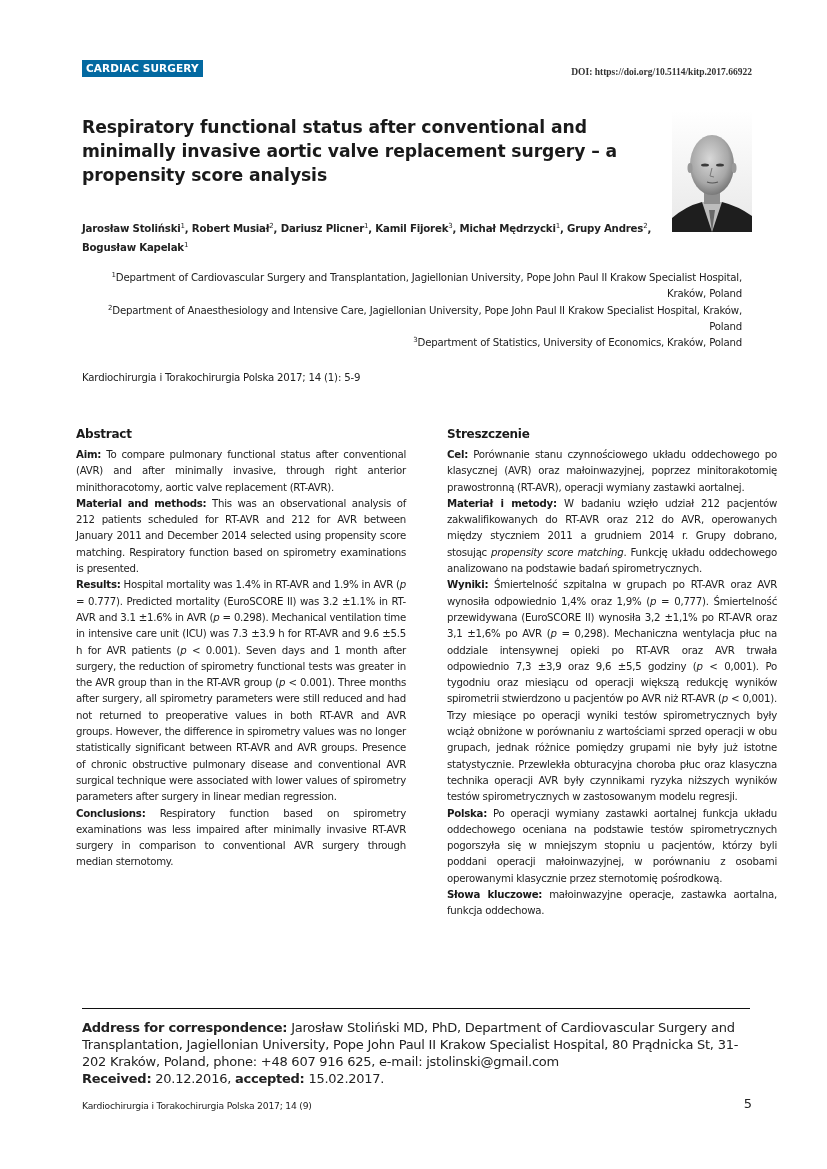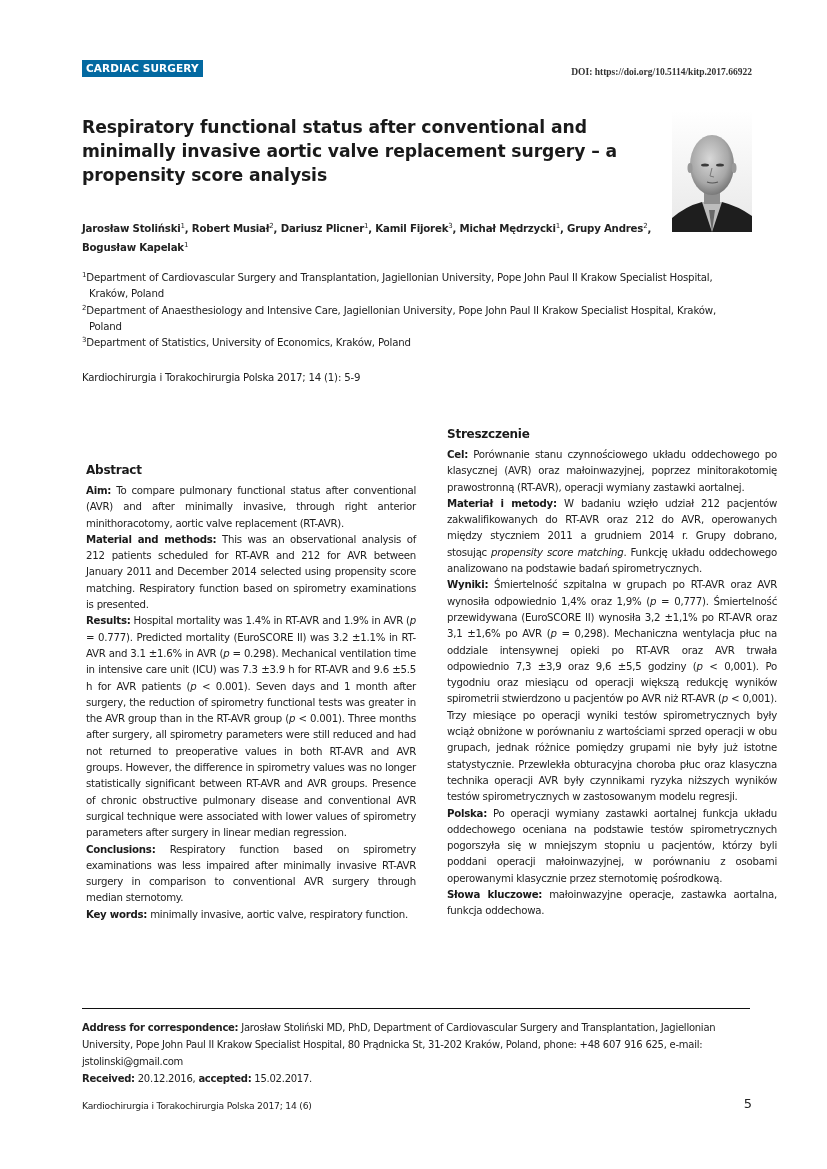--- a/index.html
+++ b/index.html
@@ -9,31 +9,31 @@
   .tag { left: 82px; top: 60px; background: #0369a1; color: #ffffff;
          font-family: "DejaVu Sans", sans-serif; font-weight: bold; font-size: 10.5px;
          padding: 2px 4px 2px 4px; letter-spacing: 0.1px; line-height: 13px; }
   .doi { right: 75px; top: 67px; font-family: "Liberation Serif", serif; font-size: 9.5px; color: #333; font-weight: bold; }
   .title { left: 82px; top: 115px; width: 560px; font-family: "DejaVu Sans", sans-serif;
            font-weight: bold; font-size: 17.2px; line-height: 24px; color: #1a1a1a; letter-spacing: -0.1px; }
   .photo { left: 672px; top: 110px; width: 80px; height: 122px; }
   .authors { left: 82px; top: 219px; width: 580px; font-family: "DejaVu Sans", sans-serif; font-weight: bold;
              font-size: 10.2px; line-height: 19px; color: #222; letter-spacing: -0.2px; }
   .authors sup, .affil sup { font-size: 7px; font-weight: normal; vertical-align: 4px; line-height: 0; }
-  .affil { left: 82px; top: 270px; width: 660px; font-size: 10.2px; line-height: 16.3px; color: #222; letter-spacing: -0.2px; }
+  .affil { left: 82px; top: 270px; width: 660px; font-size: 10.2px; line-height: 16.3px; color: #222; letter-spacing: -0.2px; text-align: right; }
   .affil .aff-line { padding-left: 7px; text-indent: -7px; }
   .cite { left: 82px; top: 372px; font-size: 10.2px; color: #222; letter-spacing: -0.2px; }
   .col { top: 426px; width: 330px; font-size: 10.2px; line-height: 16.3px; color: #222; text-align: justify; letter-spacing: -0.25px; }
-  .col-left { left: 86px; margin-top: 36px; }
+  .col-left { left: 76px; }
   .col-right { left: 447px; }
   .col h2 { font-family: "DejaVu Sans", sans-serif; font-size: 12px; font-weight: bold; margin: 0 0 5px 0; line-height: 16px; color: #1a1a1a; }
   .col p { margin: 0; }
   .col b { font-weight: bold; color: #1a1a1a; }
   .divider { left: 82px; top: 1008px; width: 668px; height: 0; border-top: 1.4px solid #111; }
-  .corr { left: 82px; top: 1019px; width: 670px; font-size: 10px; line-height: 17px; color: #222; letter-spacing: -0.25px; }
+  .corr { left: 82px; top: 1019px; width: 670px; font-size: 13px; line-height: 17px; color: #222; letter-spacing: -0.25px; }
   .corr b { font-weight: bold; }
   .footer-left { left: 82px; top: 1100px; font-size: 9.2px; color: #222; letter-spacing: -0.2px; }
   .footer-right { right: 75px; top: 1096px; font-size: 13px; color: #222; }
   em { font-style: italic; }
 </style>
 </head>
 <body>
 
 <div class="abs tag">CARDIAC SURGERY</div>
 <div class="abs doi">DOI: https://doi.org/10.5114/kitp.2017.66922</div>
@@ -78,21 +78,20 @@
 
 <div class="abs cite">Kardiochirurgia i Torakochirurgia Polska 2017; 14 (1): 5-9</div>
 
 <div class="abs col col-left">
   <h2>Abstract</h2>
   <div id="abstract-sections">
       <p><b>Aim:</b><span> To compare pulmonary functional status after conventional (AVR) and after minimally invasive, through right anterior minithoracotomy, aortic valve replacement (RT-AVR).</span></p>
       <p><b>Material and methods:</b><span> This was an observational analysis of 212 patients scheduled for RT-AVR and 212 for AVR between January 2011 and December 2014 selected using propensity score matching. Respiratory function based on spirometry examinations is presented.</span></p>
       <p><b>Results:</b><span> Hospital mortality was 1.4% in RT-AVR and 1.9% in AVR (</span><em>p</em><span> = 0.777). Predicted mortality (EuroSCORE II) was 3.2 ±1.1% in RT-AVR and 3.1 ±1.6% in AVR (</span><em>p</em><span> = 0.298). Mechanical ventilation time in intensive care unit (ICU) was 7.3 ±3.9 h for RT-AVR and 9.6 ±5.5 h for AVR patients (</span><em>p</em><span> &lt; 0.001). Seven days and 1 month after surgery, the reduction of spirometry functional tests was greater in the AVR group than in the RT-AVR group (</span><em>p</em><span> &lt; 0.001). Three months after surgery, all spirometry parameters were still reduced and had not returned to preoperative values in both RT-AVR and AVR groups. However, the difference in spirometry values was no longer statistically significant between RT-AVR and AVR groups. Presence of chronic obstructive pulmonary disease and conventional AVR surgical technique were associated with lower values of spirometry parameters after surgery in linear median regression.</span></p>
       <p><b>Conclusions:</b><span> Respiratory function based on spirometry examinations was less impaired after minimally invasive RT-AVR surgery in comparison to conventional AVR surgery through median sternotomy.</span></p>
-      <p><b>Key words:</b><span> minimally invasive, aortic valve, respiratory function.</span></p>
     </div>
 </div>
 
 <div class="abs col col-right">
   <h2>Streszczenie</h2>
   <div id="streszczenie-sections">
       <p><b>Cel:</b><span> Porównanie stanu czynnościowego układu oddechowego po klasycznej (AVR) oraz małoinwazyjnej, poprzez minitorakotomię prawostronną (RT-AVR), operacji wymiany zastawki aortalnej.</span></p>
       <p><b>Materiał i metody:</b><span> W badaniu wzięło udział 212 pacjentów zakwalifikowanych do RT-AVR oraz 212 do AVR, operowanych między styczniem 2011 a grudniem 2014 r. Grupy dobrano, stosując </span><em>propensity score matching</em><span>. Funkcję układu oddechowego analizowano na podstawie badań spirometrycznych.</span></p>
       <p><b>Wyniki:</b><span> Śmiertelność szpitalna w grupach po RT-AVR oraz AVR wynosiła odpowiednio 1,4% oraz 1,9% (</span><em>p</em><span> = 0,777). Śmiertelność przewidywana (EuroSCORE II) wynosiła 3,2 ±1,1% po RT-AVR oraz 3,1 ±1,6% po AVR (</span><em>p</em><span> = 0,298). Mechaniczna wentylacja płuc na oddziale intensywnej opieki po RT-AVR oraz AVR trwała odpowiednio 7,3 ±3,9 oraz 9,6 ±5,5 godziny (</span><em>p</em><span> &lt; 0,001). Po tygodniu oraz miesiącu od operacji większą redukcję wyników spirometrii stwierdzono u pacjentów po AVR niż RT-AVR (</span><em>p</em><span> &lt; 0,001). Trzy miesiące po operacji wyniki testów spirometrycznych były wciąż obniżone w porównaniu z wartościami sprzed operacji w obu grupach, jednak różnice pomiędzy grupami nie były już istotne statystycznie. Przewlekła obturacyjna choroba płuc oraz klasyczna technika operacji AVR były czynnikami ryzyka niższych wyników testów spirometrycznych w zastosowanym modelu regresji.</span></p>
       <p><b>Polska:</b><span> Po operacji wymiany zastawki aortalnej funkcja układu oddechowego oceniana na podstawie testów spirometrycznych pogorszyła się w mniejszym stopniu u pacjentów, którzy byli poddani operacji małoinwazyjnej, w porównaniu z osobami operowanymi klasycznie przez sternotomię pośrodkową.</span></p>
@@ -104,14 +103,14 @@
 
 <div class="abs corr">
   <div>
     <b>Address for correspondence:</b><span> Jarosław Stoliński MD, PhD, Department of Cardiovascular Surgery and Transplantation, Jagiellonian University, Pope John Paul II Krakow Specialist Hospital, 80 Prądnicka St, 31-202 Kraków, Poland, phone: +48 607 916 625, e-mail: jstolinski@gmail.com</span>
   </div>
   <div>
     <b>Received:</b><span> 20.12.2016, </span><b>accepted:</b><span> 15.02.2017.</span>
   </div>
 </div>
 
-<div class="abs footer-left">Kardiochirurgia i Torakochirurgia Polska 2017; 14 (6)</div>
+<div class="abs footer-left">Kardiochirurgia i Torakochirurgia Polska 2017; 14 (9)</div>
 <div class="abs footer-right">5</div>
 
 </body></html>

